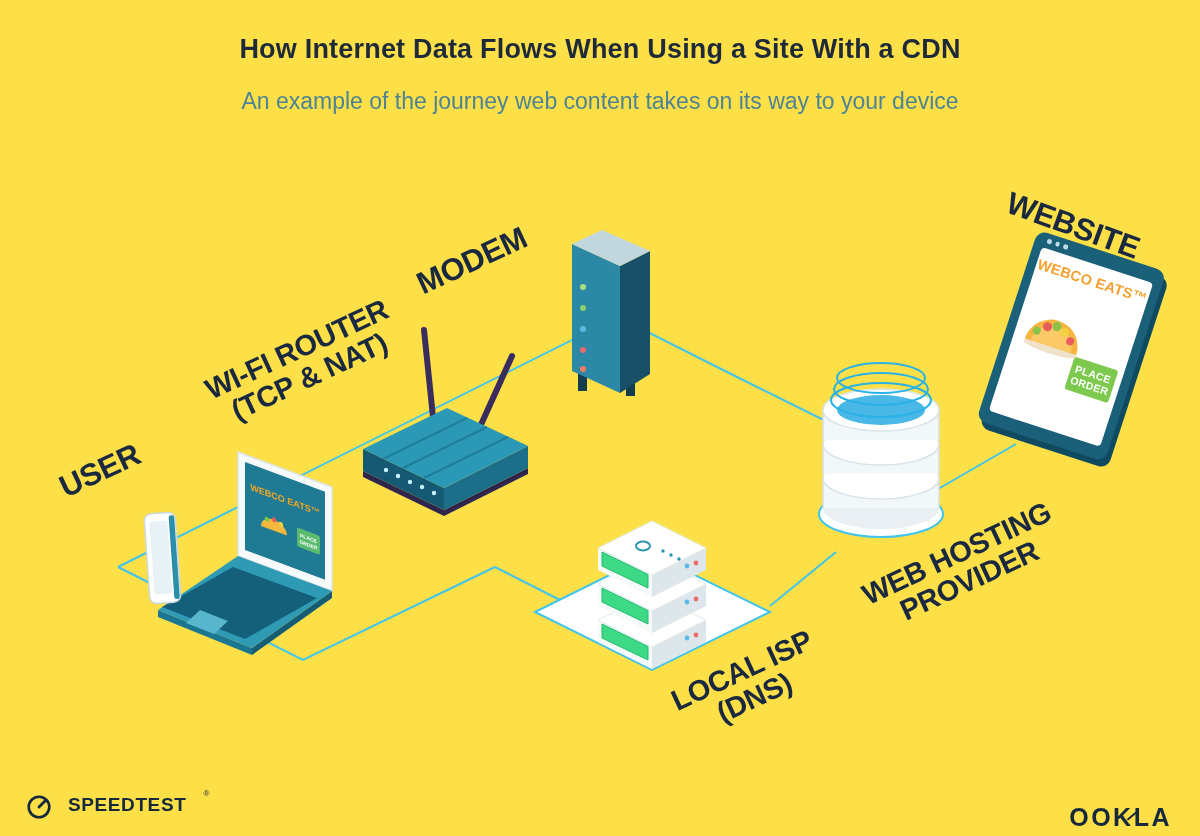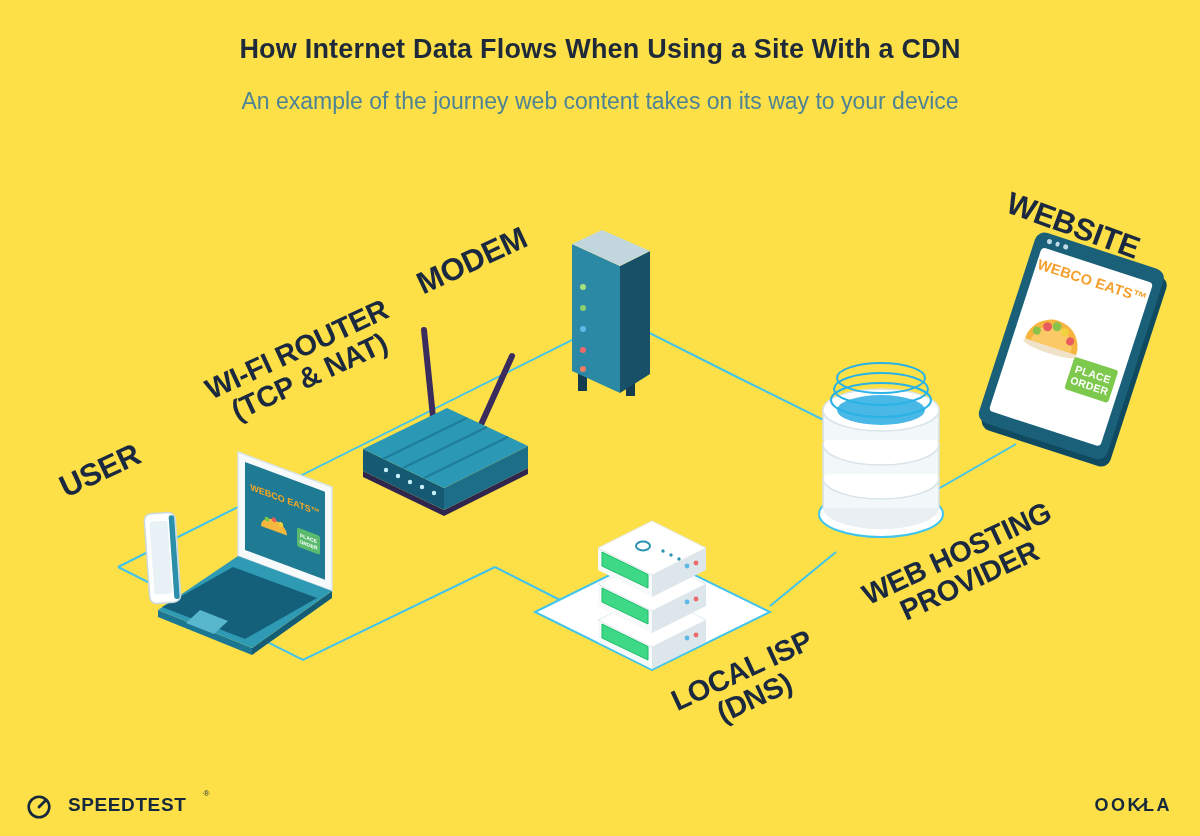--- a/index.html
+++ b/index.html
@@ -48,22 +48,22 @@
   }
 
   
   .footer-left {
     position:absolute; left:26px; bottom:16px; display:flex; align-items:flex-start;
     gap:16px; z-index:4; color:#16293c;
   }
   .st-text { font-size:19px; font-weight:700; letter-spacing:0.6px; }
   .st-mark { font-size:8px; margin-left:1px; position:relative; top:-5px; }
   .footer-right {
-    position:absolute; right:28px; bottom:20px; z-index:4; color:#16293c;
-    font-size:18px; font-weight:600; letter-spacing:2.5px;
+    position:absolute; right:28px; bottom:4px; z-index:4; color:#16293c;
+    font-size:25px; font-weight:600; letter-spacing:2.5px;
   }
   .ookla-needle {
     position:absolute; left:55%; top:42%; width:12px; height:2.2px;
     background:#16293c; transform:rotate(-40deg); border-radius:1px;
   }
 </style>
 </head>
 <body>
 
 <div class="canvas">

